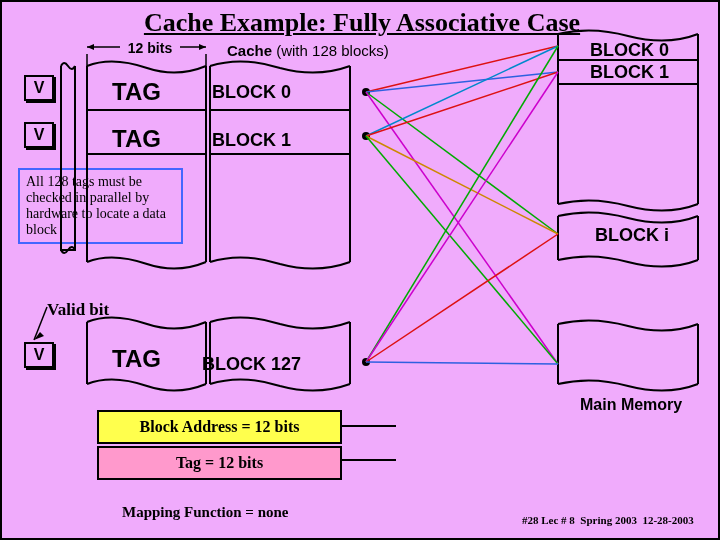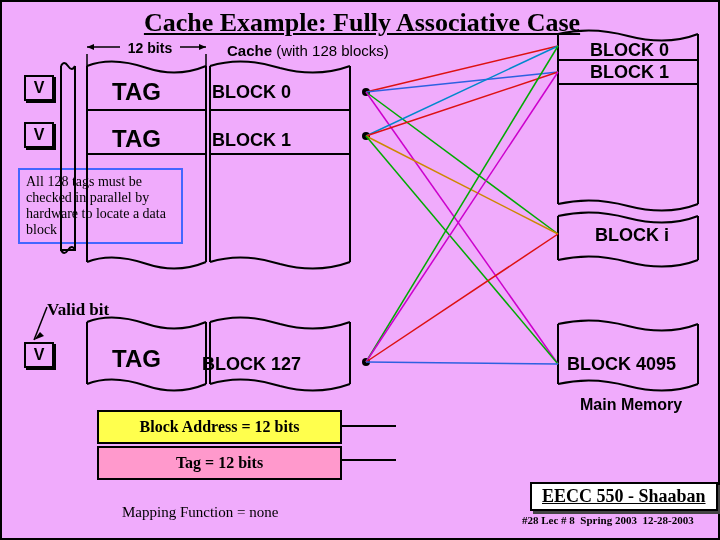--- a/index.html
+++ b/index.html
@@ -10,21 +10,21 @@
   .vbox { border: 2px solid #000; width: 30px; height: 26px; display: flex; align-items: center; justify-content: center; font-family: Arial, sans-serif; font-weight: bold; font-size: 16px; box-shadow: 2px 2px 0 #000; }
   .tagbox { font-family: Arial, sans-serif; font-weight: bold; font-size: 24px; text-align: center; }
   .blockbox { font-family: Arial, sans-serif; font-weight: bold; font-size: 18px; }
   .notebox { border: 2px solid #46f; padding: 4px 6px; font-size: 14px; line-height: 1.15; width: 165px; }
   .validbit { font-weight: bold; font-size: 17px; }
   .addrboxY { border: 2px solid #000; background: #ffff4d; padding: 6px 10px; font-weight: bold; font-size: 16px; text-align: center; }
   .addrboxP { border: 2px solid #000; background: #ff99cc; padding: 6px 10px; font-weight: bold; font-size: 16px; text-align: center; }
   .addrboxB { border: 2px solid #000; background: #66ffff; padding: 6px 10px; font-weight: bold; font-size: 15px; text-align: center; width: 115px; }
   .course { border: 2px solid #000; background: #fff; font-weight: bold; font-size: 18px; padding: 2px 10px; box-shadow: 3px 3px 0 #444; text-decoration: underline; }
   .footer { font-size: 11px; font-weight: bold; }
-  .mapfn { font-size: 15px; }
+  .mapfn { font-size: 15px; font-weight: bold; }
   .memlabel { font-family: Arial, sans-serif; font-weight: bold; font-size: 16px; }
   .cachelabel { font-family: Arial, sans-serif; font-size: 15px; }
   .cachelabel b { font-weight: bold; }
   .bits12 { font-family: Arial, sans-serif; font-weight: bold; font-size: 14px; text-align:center; }
   svg { position: absolute; top: 0; left: 0; pointer-events: none; }
 </style>
 </head>
 <body>
 <div class="slide">
   <div class="title abspos" style="left:0; width:720px; top:2px;">Cache Example: Fully Associative Case</div>
@@ -47,29 +47,27 @@
   <div class="blockbox abspos" style="left:210px; top:128px;">BLOCK 1</div>
   <div class="blockbox abspos" style="left:200px; top:352px;">BLOCK 127</div>
 
   <div class="notebox abspos" style="left:16px; top:166px;">All 128 tags must be checked in parallel by hardware to locate a data block</div>
 
   <div class="validbit abspos" style="left:45px; top:298px;">Valid bit</div>
 
   <div class="blockbox abspos" style="left:588px; top:38px;">BLOCK 0</div>
   <div class="blockbox abspos" style="left:588px; top:60px;">BLOCK 1</div>
   <div class="blockbox abspos" style="left:593px; top:223px;">BLOCK i</div>
-  <div class="blockbox abspos" style="left:565px; top:352px;">BLOCK 4095</div>
   <div class="memlabel abspos" style="left:578px; top:394px;">Main Memory</div>
 
   <div class="addrboxY abspos" style="left:95px; top:408px; width:245px;">Block Address  =  12 bits</div>
   <div class="addrboxP abspos" style="left:95px; top:444px; width:245px;">Tag  =  12 bits</div>
 
   <div class="mapfn abspos" style="left:120px; top:502px;">Mapping Function = none</div>
 
-  <div class="course abspos" style="left:528px; top:480px;">EECC 550 - Shaaban</div>
   <div class="footer abspos" style="left:520px; top:512px;">
     <span>#28  Lec # 8</span>&nbsp;&nbsp;<span>Spring 2003</span>&nbsp;&nbsp;<span>12-28-2003</span>
   </div>
 
   <svg width="720" height="540">
 
     <line x1="85" y1="52" x2="85" y2="64" stroke="#000" stroke-width="1.5"></line>
     <line x1="204" y1="52" x2="204" y2="64" stroke="#000" stroke-width="1.5"></line>
     <line x1="85" y1="45" x2="118" y2="45" stroke="#000" stroke-width="1.5"></line>
     <line x1="178" y1="45" x2="204" y2="45" stroke="#000" stroke-width="1.5"></line>

